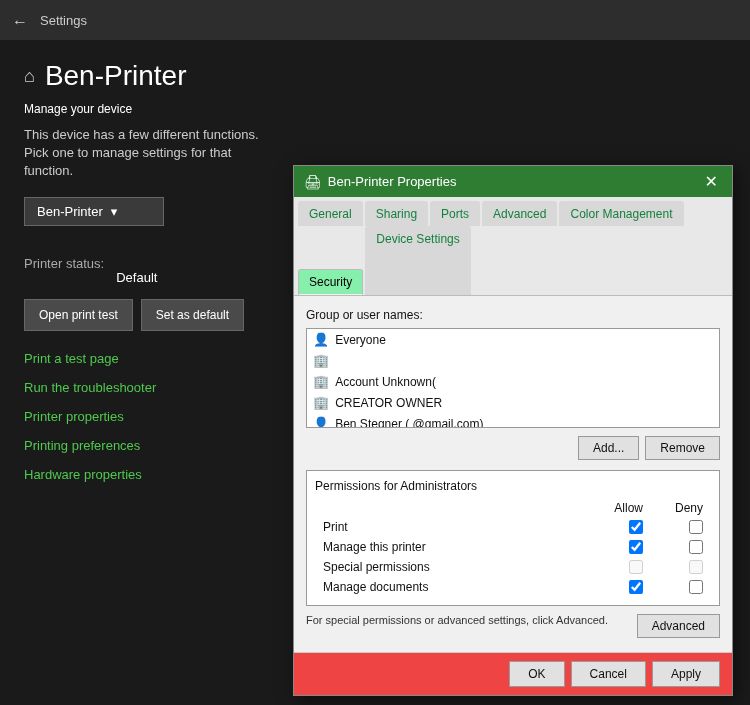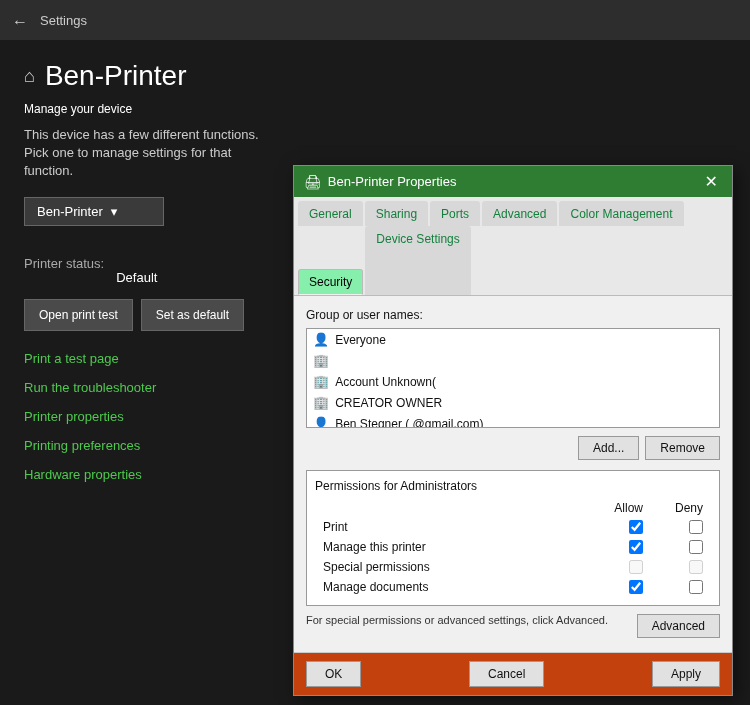--- a/index.html
+++ b/index.html
@@ -282,25 +282,25 @@
 
     .advanced-note {
       font-size: 11px;
       color: #333;
       margin-bottom: 8px;
     }
 
     
     .dialog-footer {
       display: flex;
-      justify-content: space-between;
+      justify-content: flex-end;
       gap: 6px;
       padding: 8px 12px;
       border-top: 1px solid #ccc;
-      background: #c2410c;
+      background: #ef4444;
     }
     .btn-footer {
       background: #e1e1e1;
       border: 1px solid #999;
       padding: 5px 18px;
       font-size: 12px;
       cursor: pointer;
       color: #111;
     }
     .btn-footer.primary {

